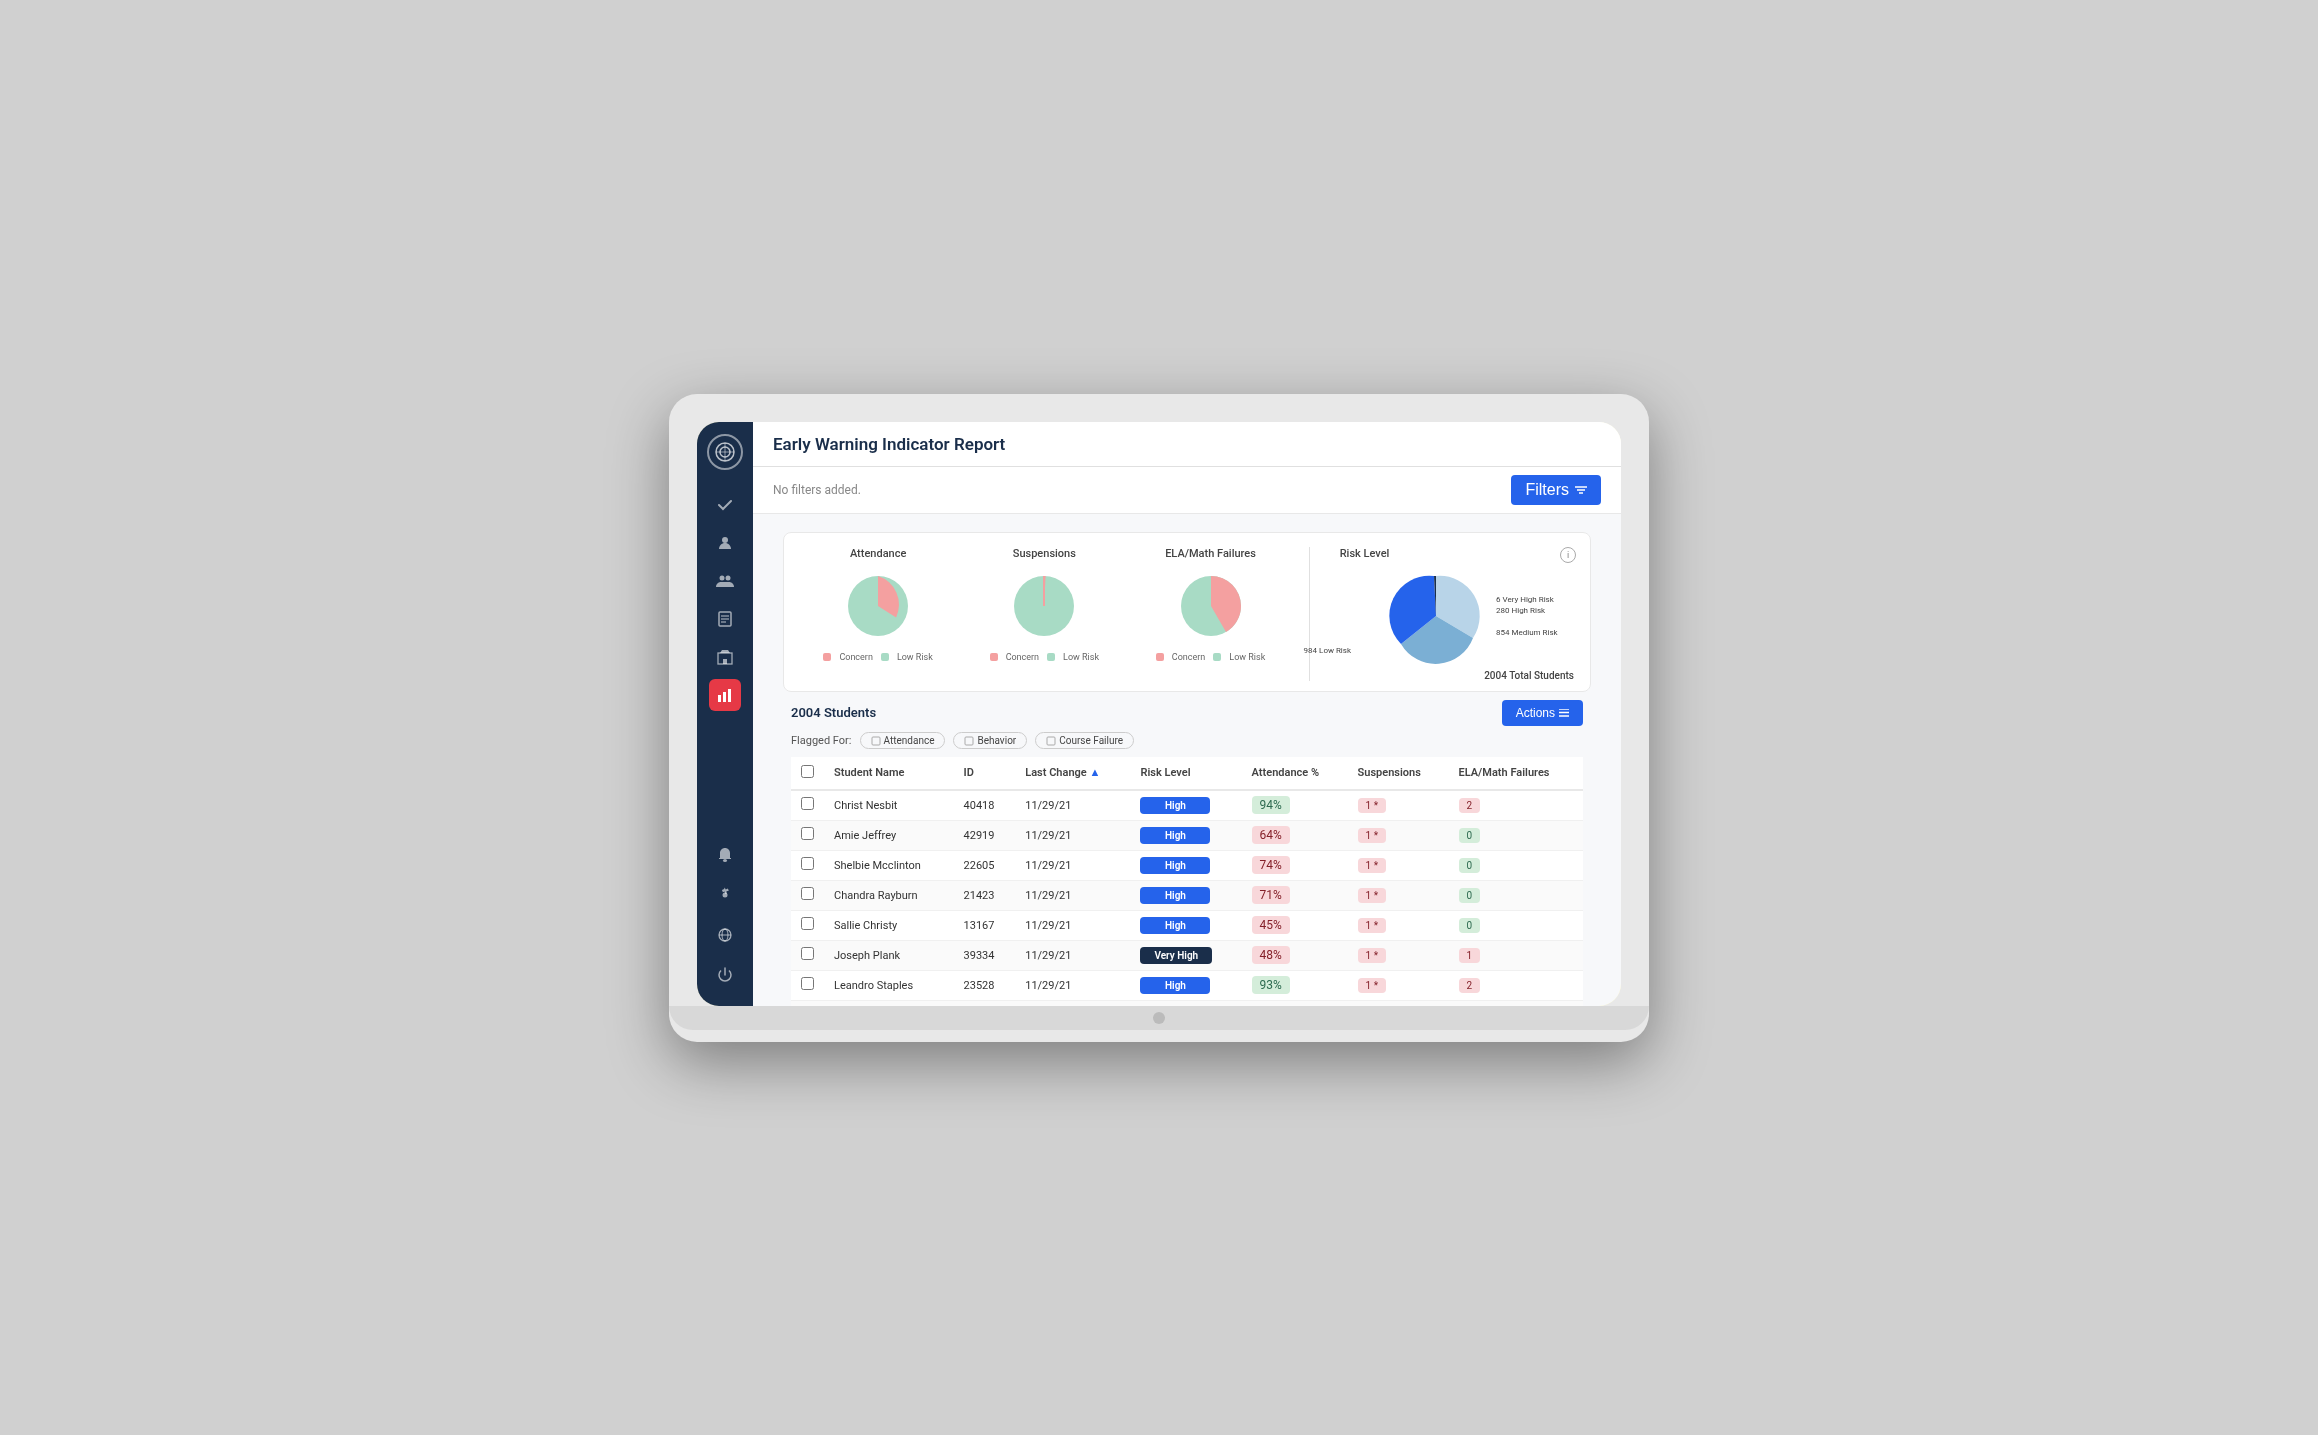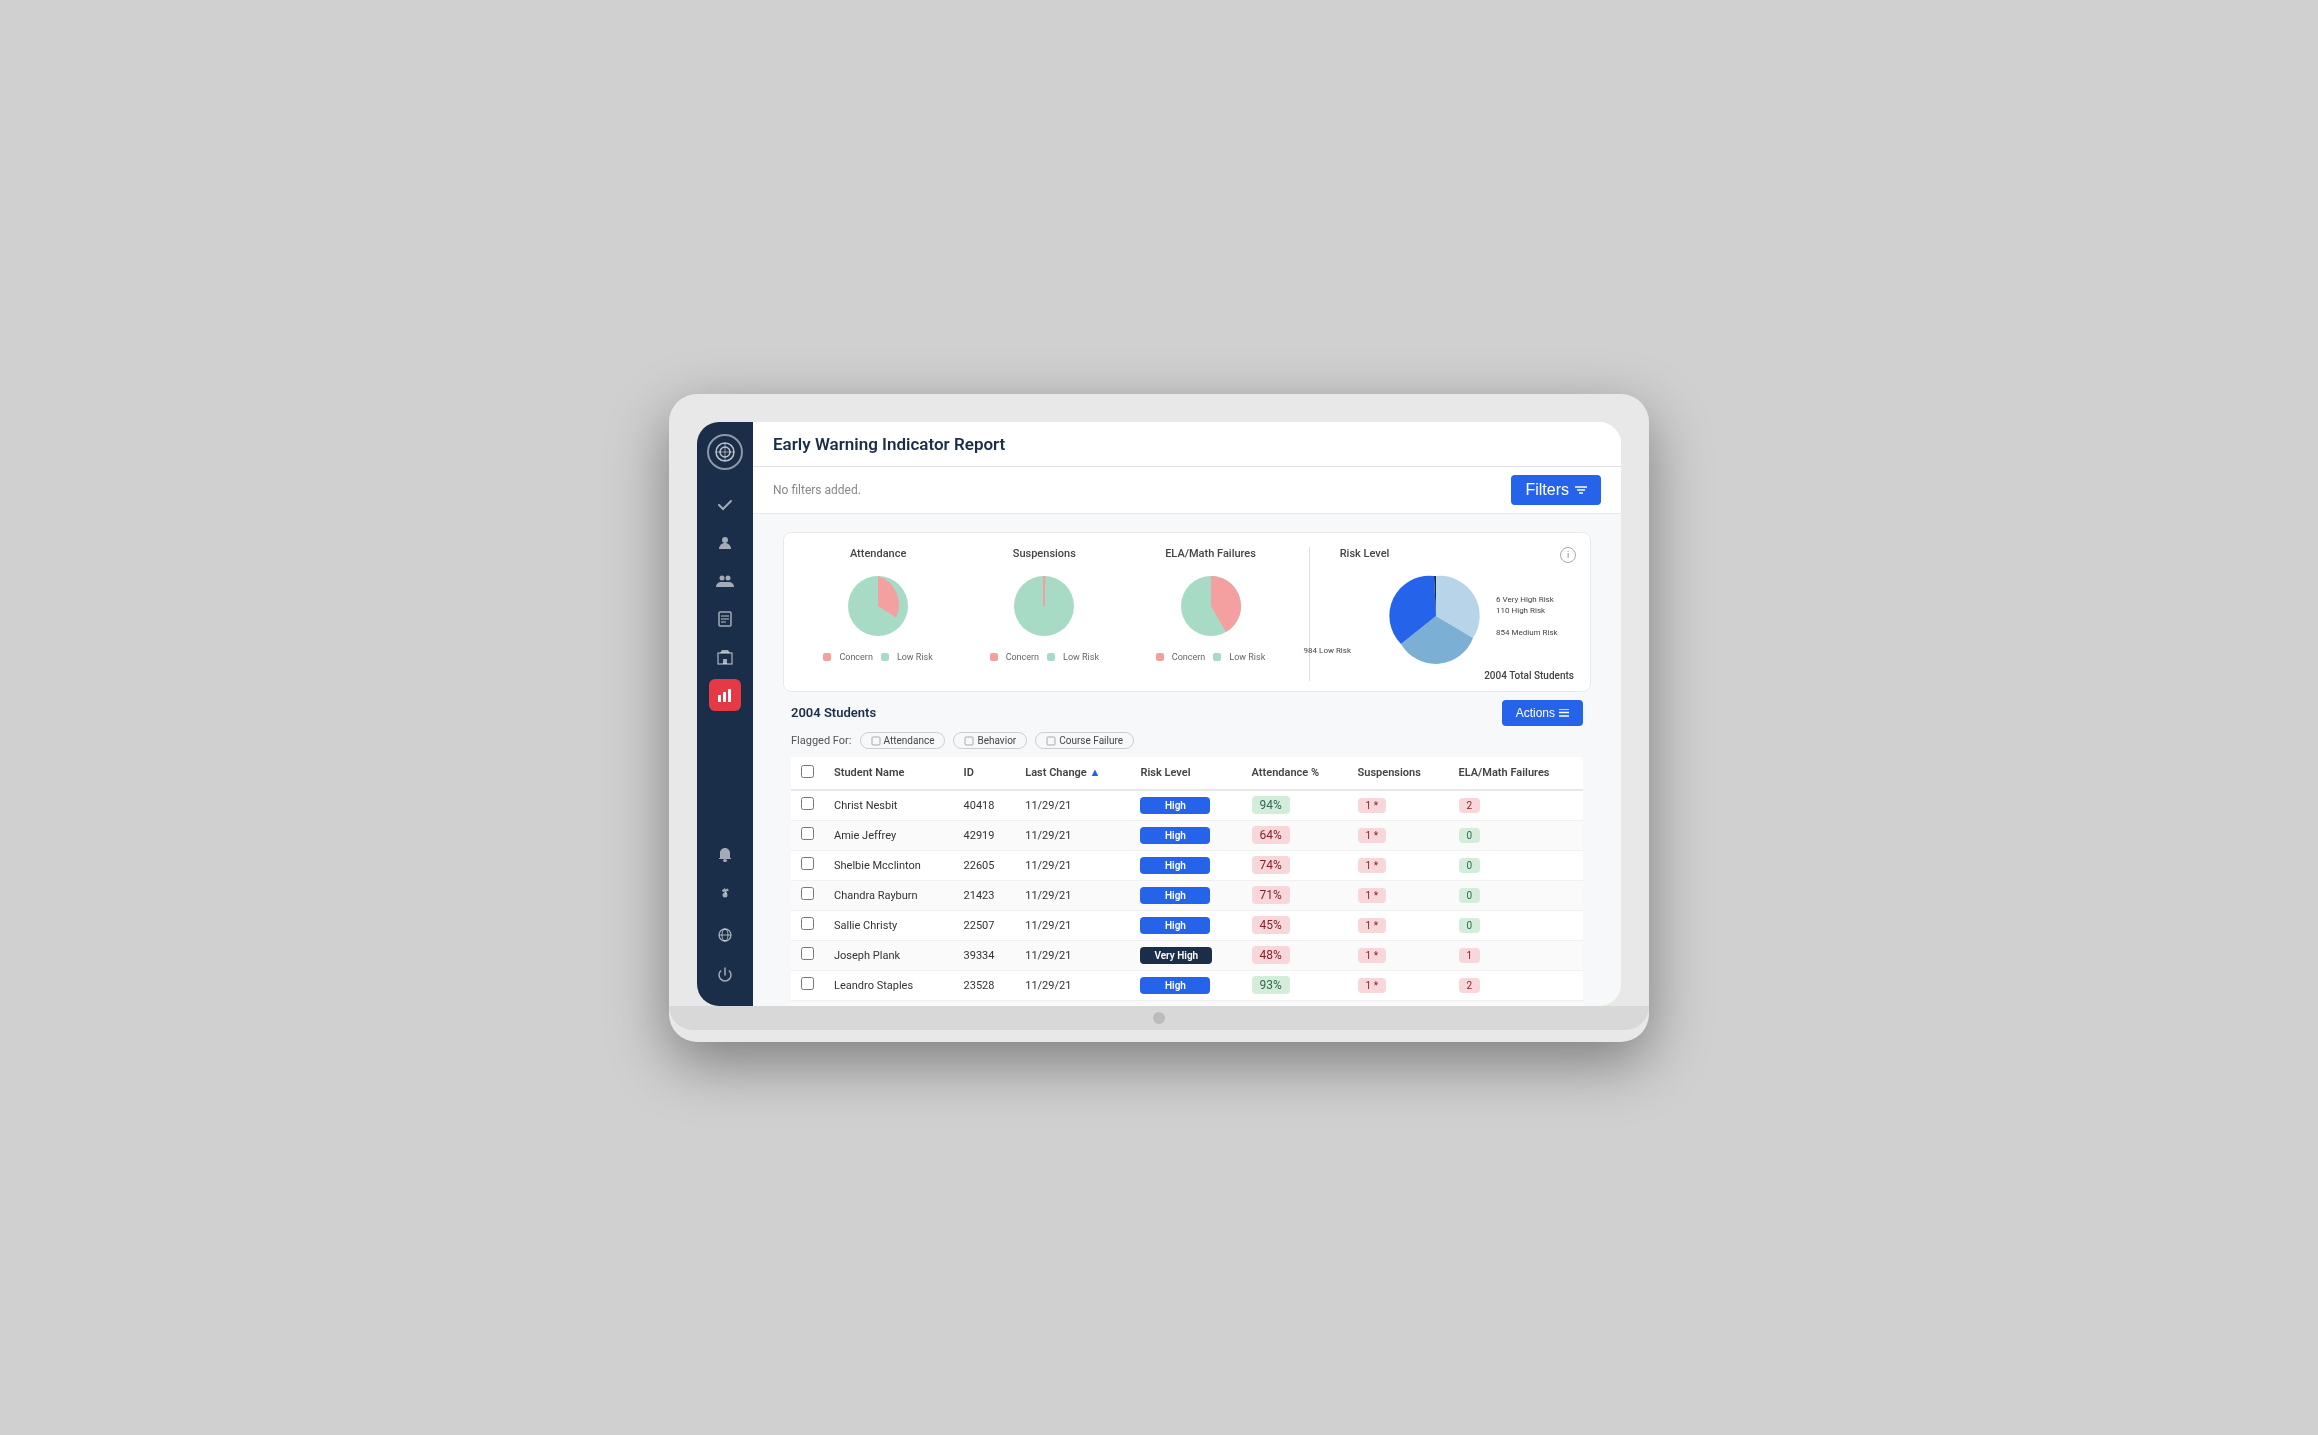--- a/index.html
+++ b/index.html
@@ -488,21 +488,21 @@
                 <path d="M60 50 L60 10 A40 40 0 0 1 97 72 Z" fill="#b8d4e8"></path>
 
                 <path d="M60 50 L97 72 A40 40 0 0 1 25 78 Z" fill="#7bafd4"></path>
 
                 <path d="M60 50 L25 78 A40 40 0 0 1 58 10.05 Z" fill="#2563eb"></path>
 
                 <path d="M60 50 L58 10.05 A40 40 0 0 1 60 10 Z" fill="#1a2e4a"></path>
               </svg>
               <div style="display:flex; flex-direction:column; gap:2px; font-size:8px; color:#444;">
                 <span>6 Very High Risk</span>
-                <span>110 High Risk</span>
+                <span>280 High Risk</span>
                 <br>
                 <span>854 Medium Risk</span>
               </div>
             </div>
             <div class="total-students">2004 Total Students</div>
           </div>
         </div>
 
         <div class="table-area">
           <div class="table-header-row">
@@ -580,21 +580,21 @@
     <td>21423</td>
     <td>11/29/21</td>
     <td><span class="risk-badge risk-high">High</span></td>
     <td><span class="attend-cell low">71%</span></td>
     <td><span class="susp-cell">1 *</span></td>
     <td><span class="ela-cell-green">0</span></td>
   </tr>
                   <tr>
     <td><input type="checkbox" style=""></td>
     <td>Sallie Christy</td>
-    <td>22507</td>
+    <td>13167</td>
     <td>11/29/21</td>
     <td><span class="risk-badge risk-high">High</span></td>
     <td><span class="attend-cell low">45%</span></td>
     <td><span class="susp-cell">1 *</span></td>
     <td><span class="ela-cell-green">0</span></td>
   </tr>
                   <tr>
     <td><input type="checkbox" style=""></td>
     <td>Joseph Plank</td>
     <td>39334</td>

